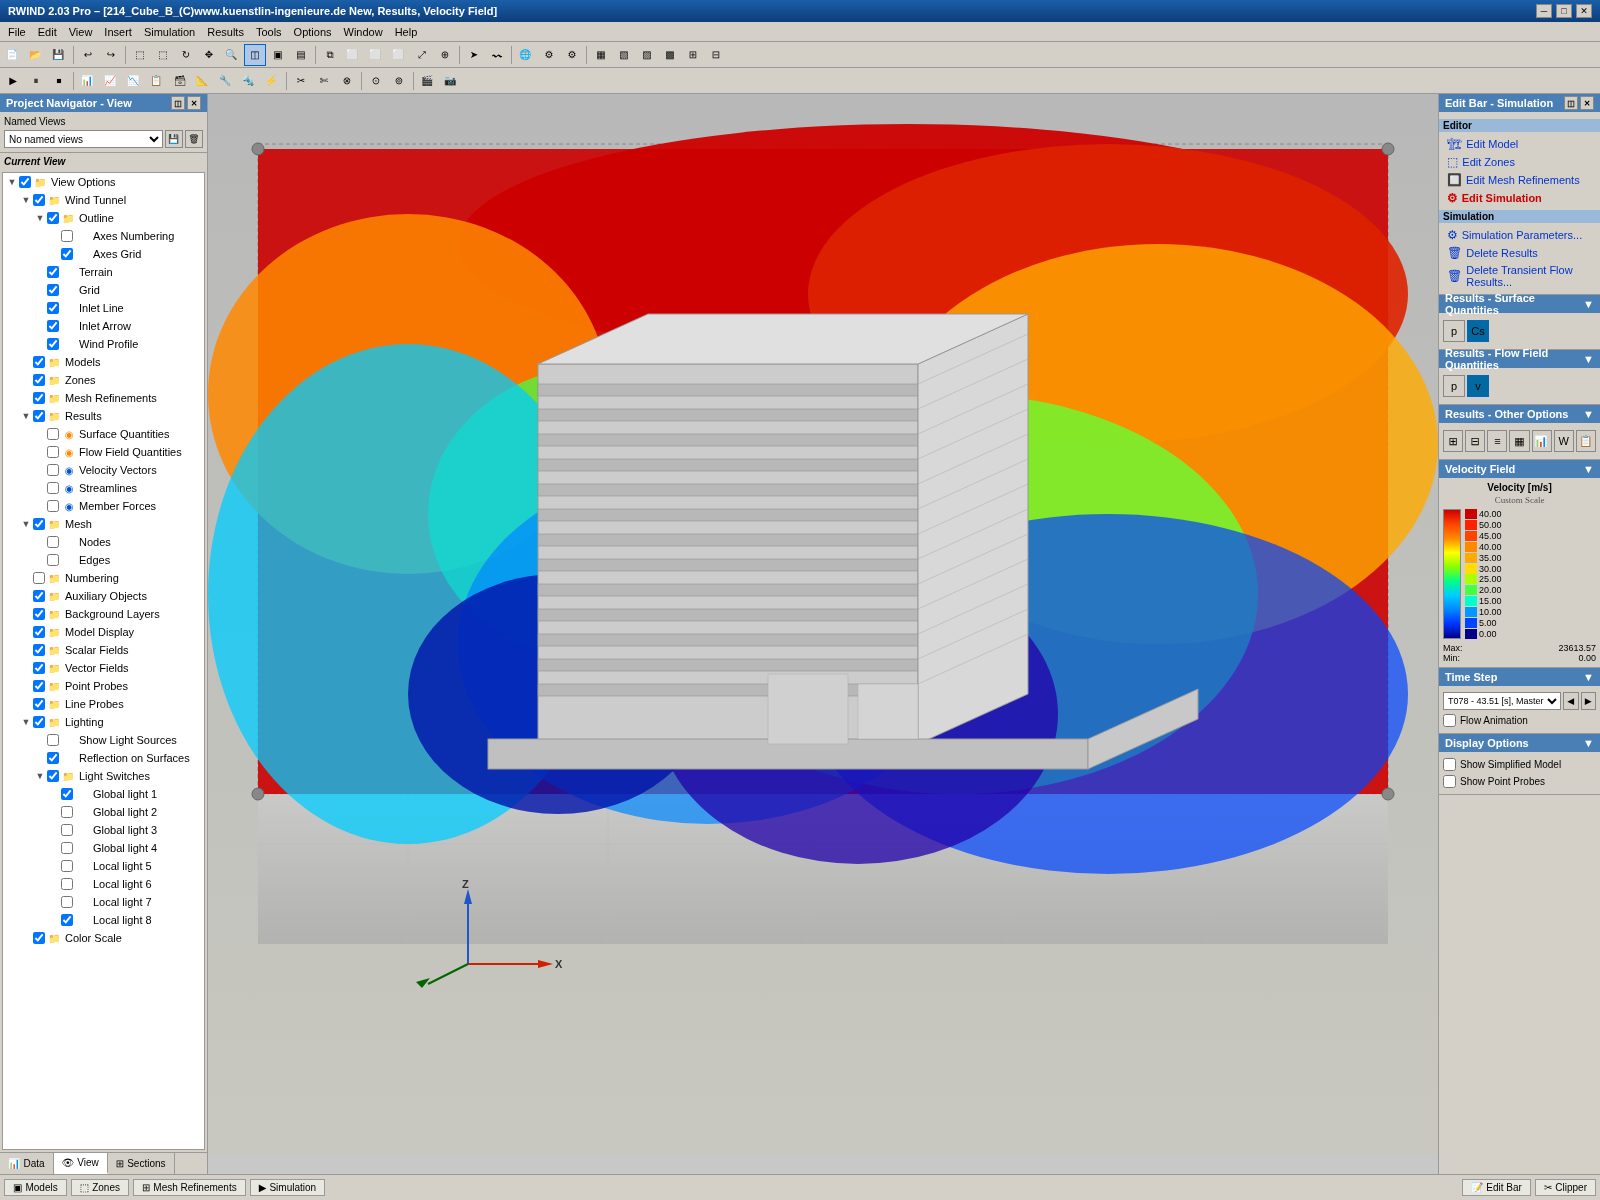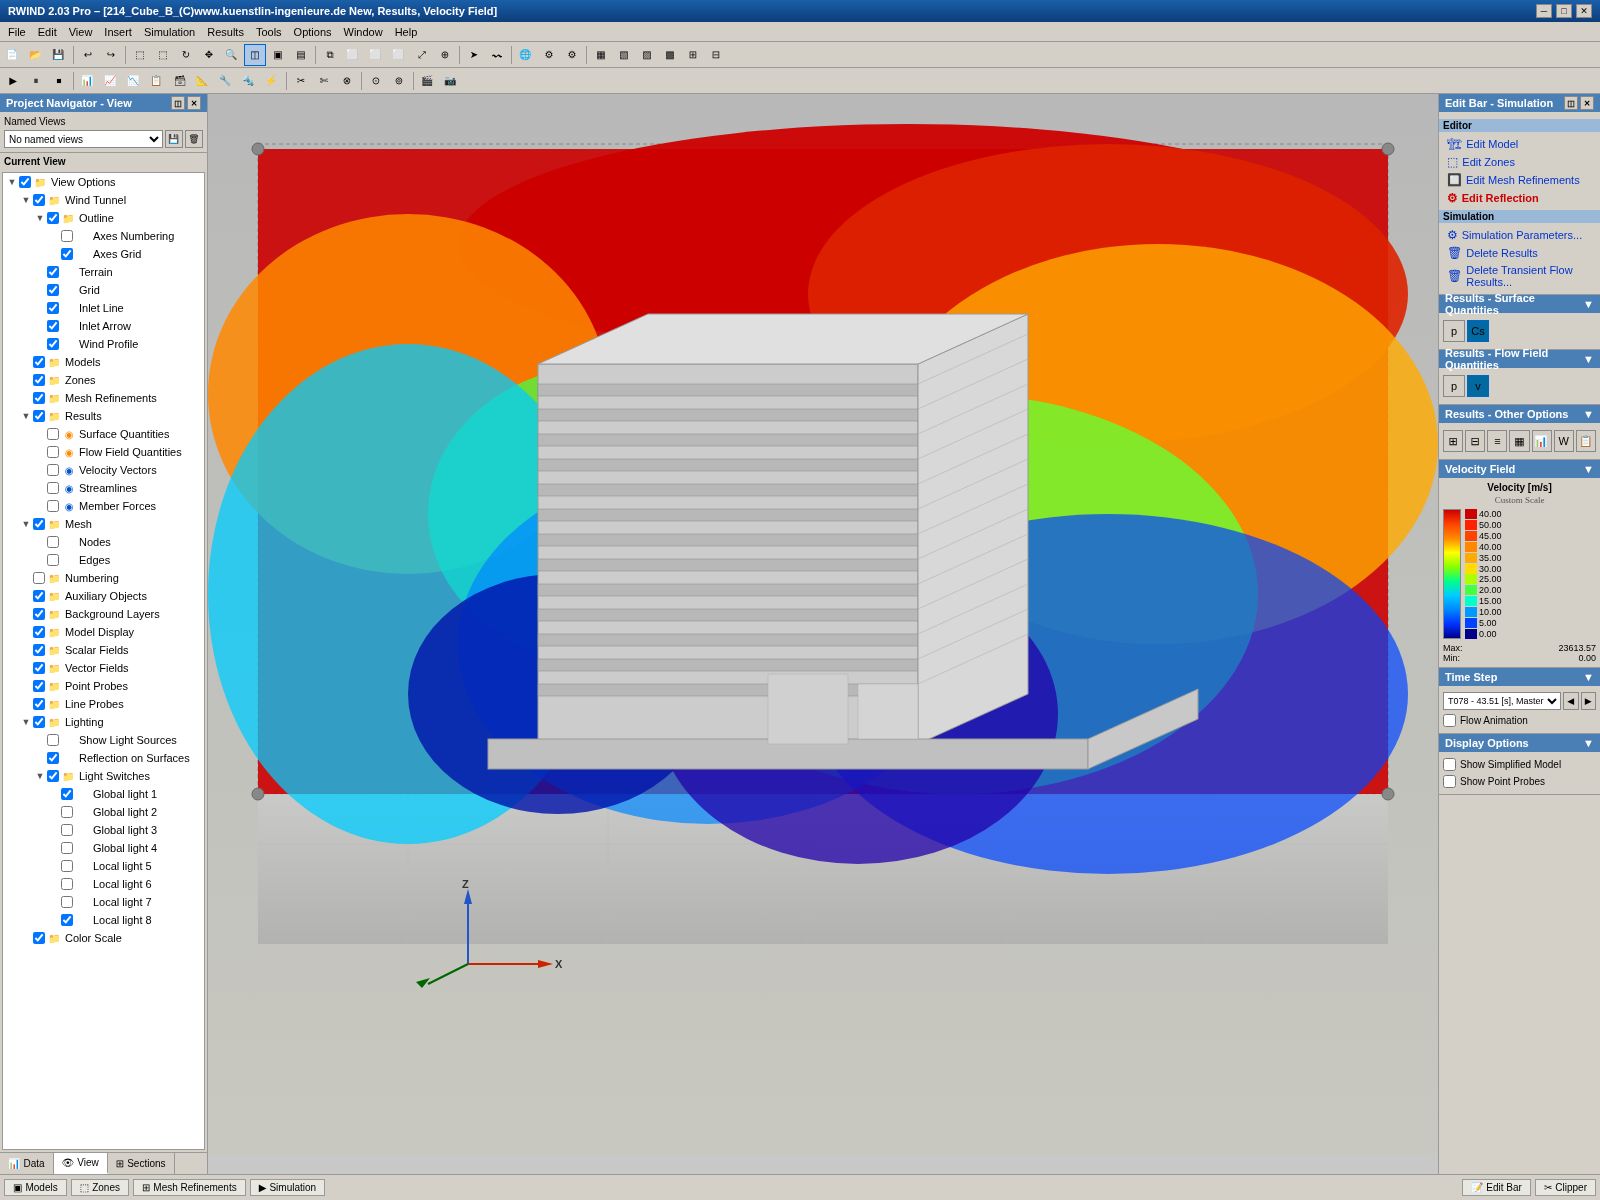--- a/index.html
+++ b/index.html
@@ -113,21 +113,21 @@
     }
     .named-views-btn {
       width: 18px; height: 18px;
       background: #d4d0c8;
       border: 1px solid #888;
       font-size: 9px;
       cursor: pointer;
       display: flex; align-items: center; justify-content: center;
     }
 
-    .current-view-label { font-size: 10px; font-weight: bold; padding: 3px 4px; }
+    .current-view-label { font-size: 10px; font-weight: bold; padding: 3px 4px; font-style: italic; }
 
     .tree-panel { flex: 1; overflow-y: auto; background: white; border: 1px solid #999; margin: 2px; }
     .tree-item {
       display: flex;
       align-items: center;
       padding: 1px 2px;
       white-space: nowrap;
       font-size: 11px;
       cursor: pointer;
       min-height: 16px;
@@ -909,21 +909,21 @@
         <a class="edit-link">
           <span class="edit-link-icon">⬚</span>
           <span>Edit Zones</span>
         </a>
         <a class="edit-link">
           <span class="edit-link-icon">🔲</span>
           <span>Edit Mesh Refinements</span>
         </a>
         <a class="edit-link" style="font-weight:bold; color:#cc0000;">
           <span class="edit-link-icon">⚙</span>
-          <span>Edit Reflection</span>
+          <span>Edit Simulation</span>
         </a>
 
         <div class="section-sub-header">Simulation</div>
         <a class="edit-link">
           <span class="edit-link-icon">⚙</span>
           <span>Simulation Parameters...</span>
         </a>
         <a class="edit-link">
           <span class="edit-link-icon">🗑</span>
           <span>Delete Results</span>

